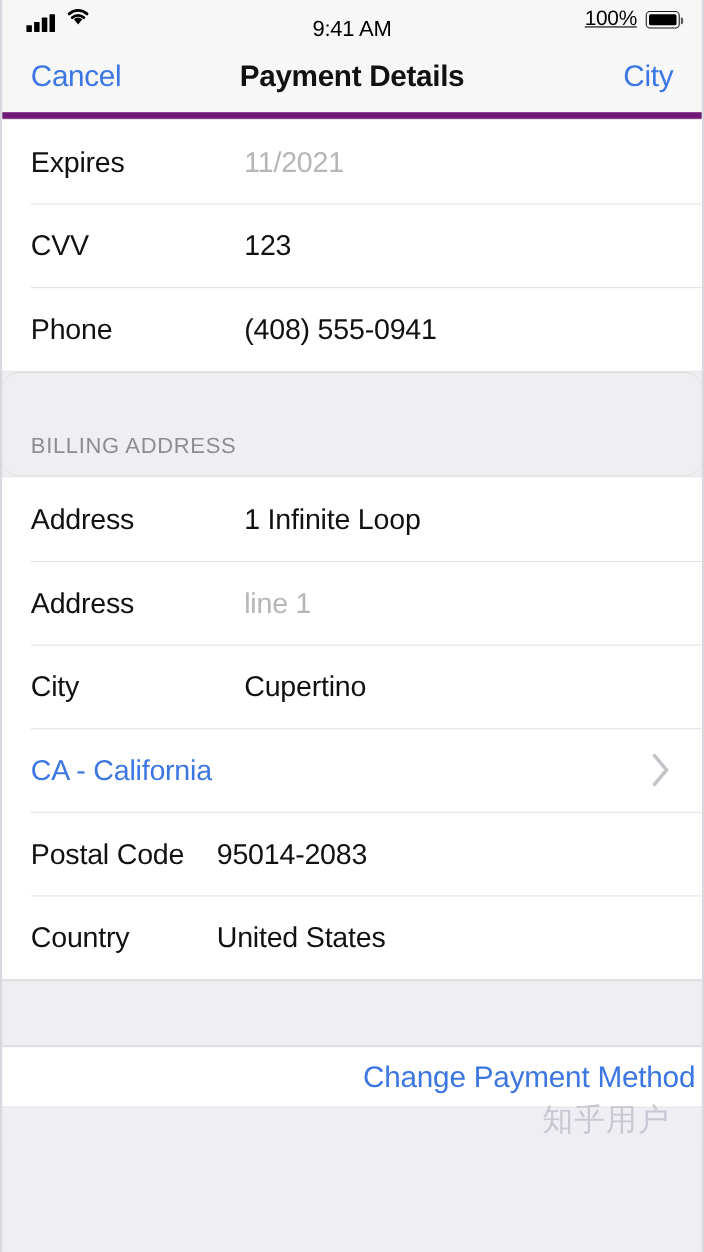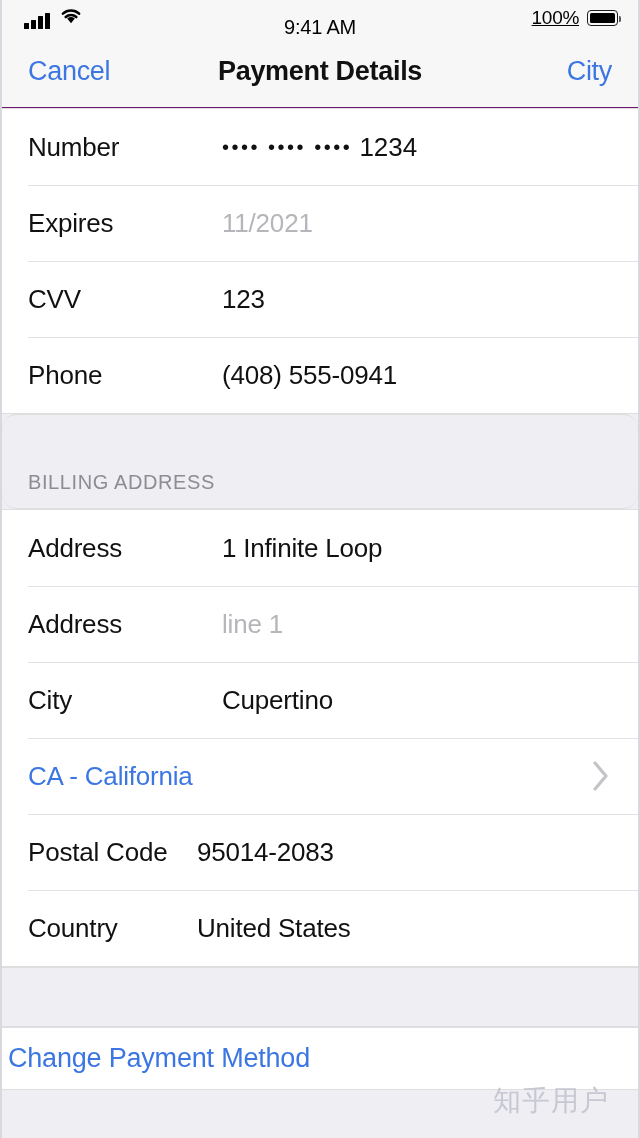--- a/index.html
+++ b/index.html
@@ -111,21 +111,21 @@
     width: 2.5px;
     height: 6px;
     background: #595961;
     border-radius: 0 1.5px 1.5px 0;
   }
 
   
   .nav-bar {
     height: 72px;
     background: #f7f7f8;
-    border-bottom: 1px solid #701a75;
+    border-bottom: 6px solid #701a75;
     display: flex;
     align-items: center;
     padding: 0 26px;
     box-sizing: border-box;
     position: relative;
   }
   .nav-btn {
     font-size: 27px;
     color: #3b76e3;
     letter-spacing: -0.3px;
@@ -228,27 +228,27 @@
   }
   .group-header-text {
     font-size: 20px;
     color: #8c8c92;
     letter-spacing: 0.6px;
   }
   .spacer-gap { height: 60px; }
 
   
   .footer-row {
-    height: 63px;
+    height: 56px;
     background: #fff;
     border-top: 1px solid #dededf;
     border-bottom: 1px solid #dededf;
     display: flex;
     align-items: center;
-    justify-content: flex-start;
+    justify-content: flex-end;
     box-sizing: border-box;
   }
   .footer-btn {
     font-size: 27px;
     color: #3b76e3;
     letter-spacing: -0.2px;
     background: none;
     border: none;
     font-family: inherit;
     cursor: pointer;
@@ -303,24 +303,20 @@
   </div>
 
   <div class="nav-bar">
     <button class="nav-btn left">Cancel</button>
     <div class="nav-title">Payment Details</div>
     <button class="nav-btn right">City</button>
   </div>
 
   <div class="section">
 
-    <div class="row">
-      <span class="row-label">Number</span>
-      <span class="row-value masked"><span class="dots">•••• •••• ••••</span> <span>1234</span></span>
-    </div>
 
     <div class="row">
       <span class="row-label">Expires</span>
       <span class="row-value placeholder">11/2021</span>
     </div>
 
     <div class="row">
       <span class="row-label">CVV</span>
       <span class="row-value">123</span>
     </div>

